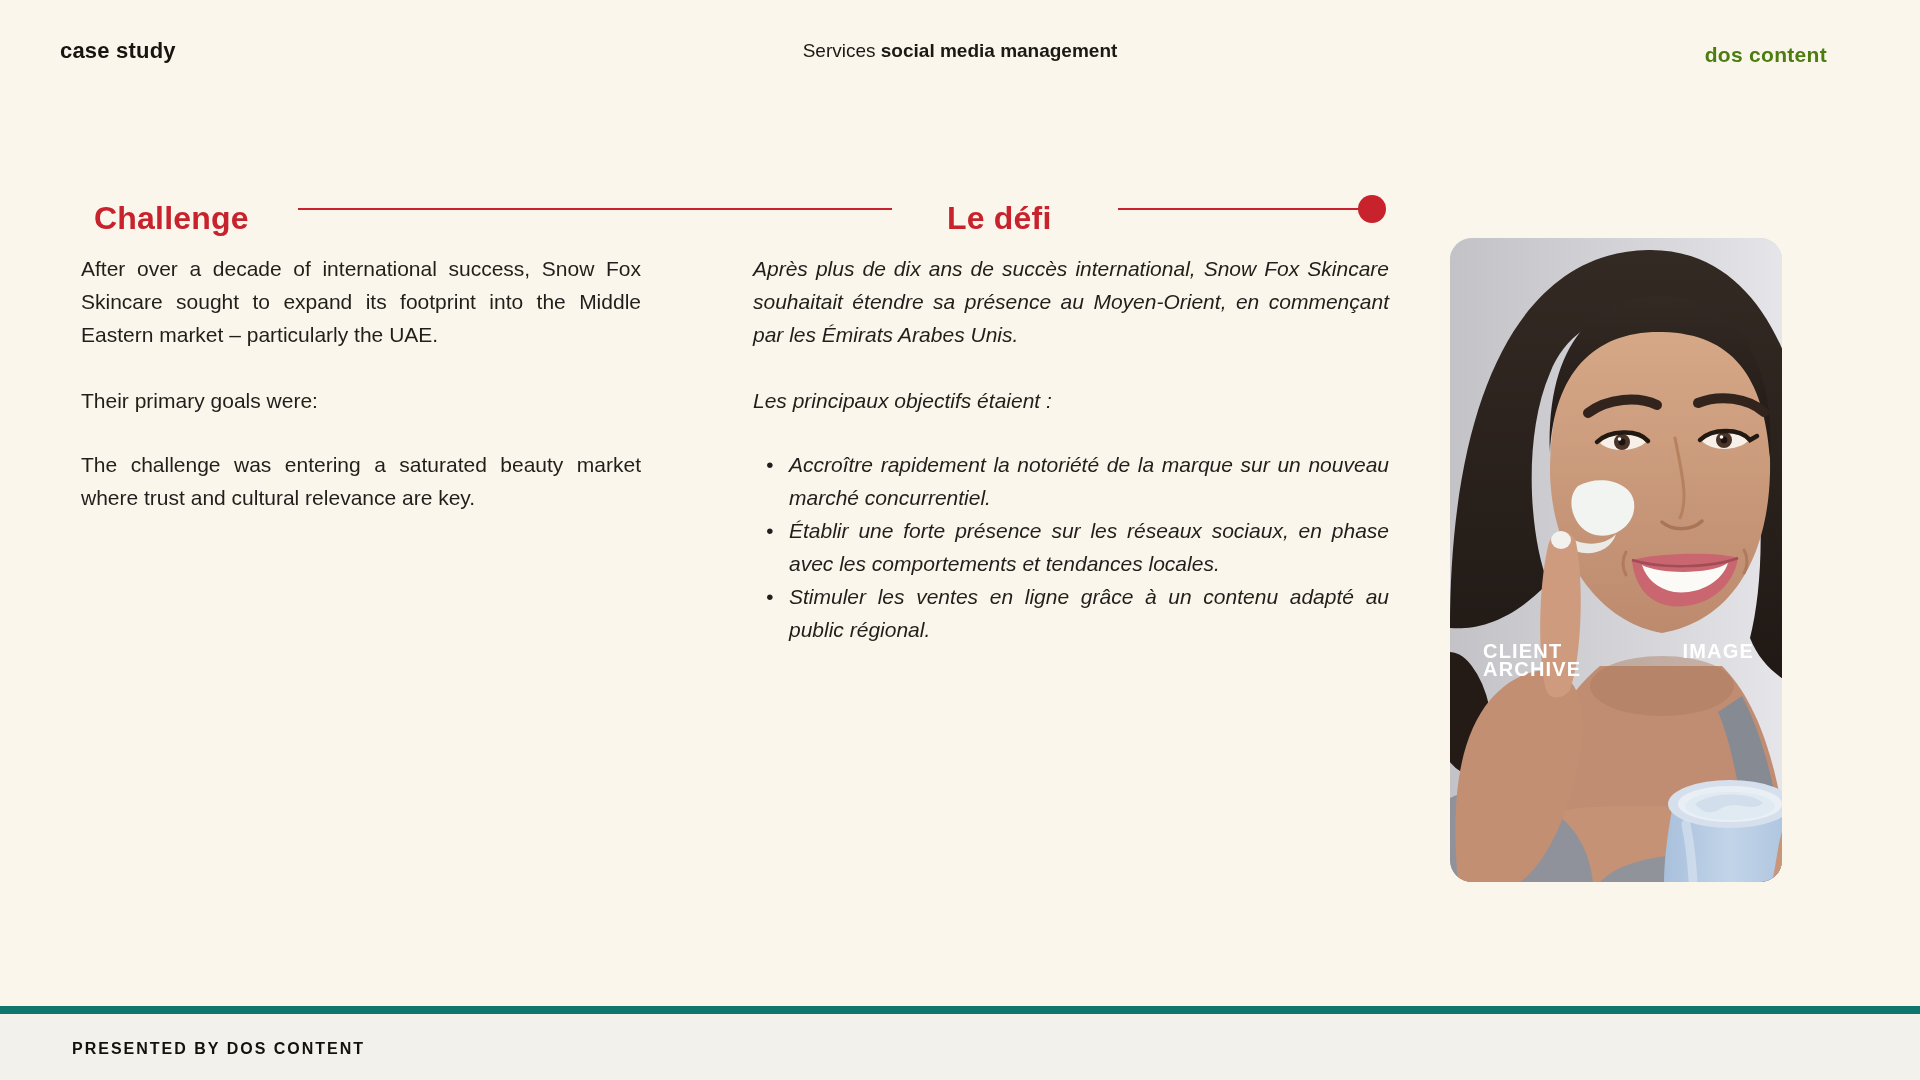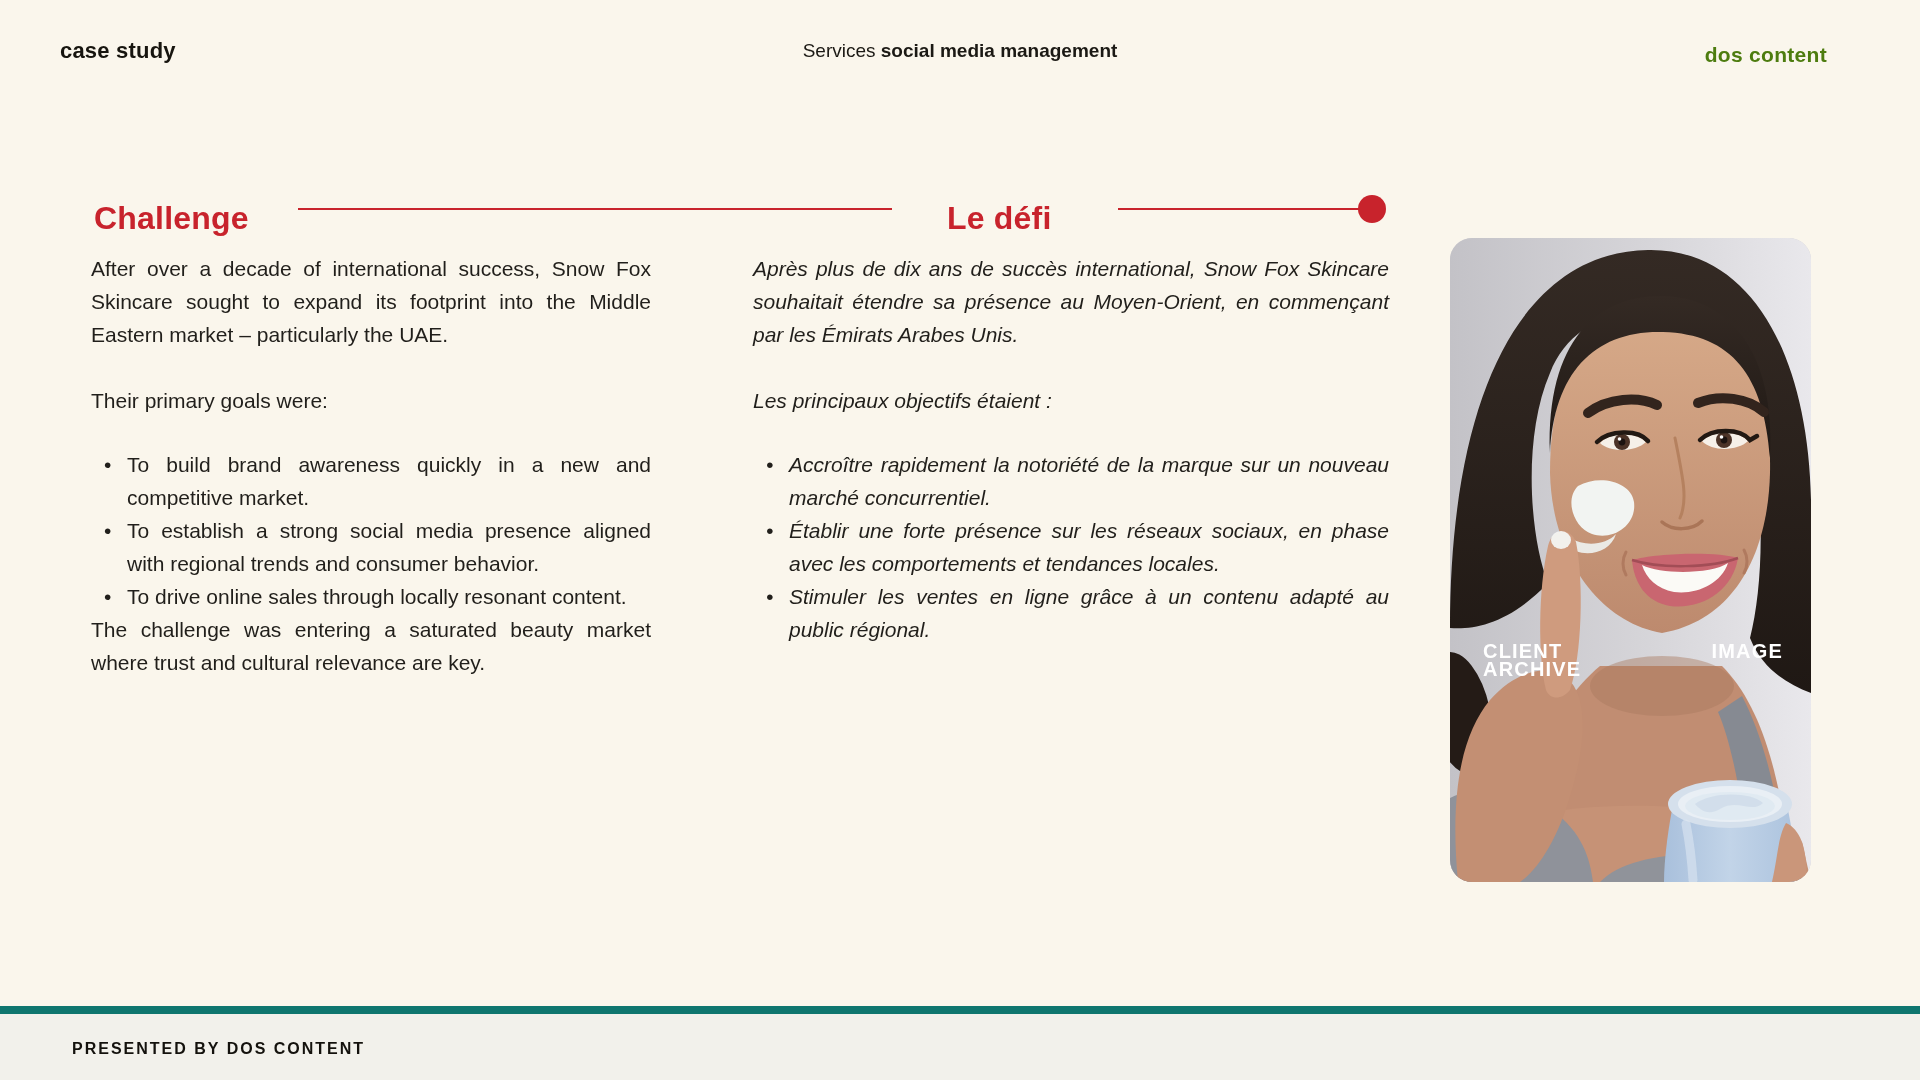--- a/index.html
+++ b/index.html
@@ -48,40 +48,40 @@
     position:absolute;left:1358px;top:195px;
     width:28px;height:28px;border-radius:50%;
     background:#C8232C;
   }
   
   .col{
     position:absolute;top:252px;
     font-size:21px;line-height:33px;color:#211f1b;
     text-align:justify;
   }
-  .col-en{left:91px;width:560px;}
+  .col-en{left:81px;width:560px;}
   .col-fr{left:753px;width:636px;font-style:italic;}
   .col p{margin:0 0 33px 0;}
   .col p.intro{margin-bottom:31px;}
   .col p.closing{margin:0;}
   ul.bullets{
     list-style:none;margin:0;padding:0 0 0 36px;
   }
   ul.bullets li{
     position:relative;margin:0;text-align:justify;
   }
   ul.bullets li::before{
     content:"\2022";
     position:absolute;left:-23px;top:0;
     font-size:21px;color:#211f1b;
   }
   
   .img-card{
     position:absolute;left:1450px;top:238px;
-    width:361px;height:644px;border-radius:22px;
+    width:332px;height:644px;border-radius:22px;
     overflow:hidden;background:#cfced2;
   }
   .img-card svg{display:block;width:361px;height:644px;}
   .img-labels{
     position:absolute;left:33px;right:28px;top:405px;
     display:flex;justify-content:space-between;align-items:flex-start;
     color:#ffffff;font-weight:bold;font-size:20px;
     letter-spacing:1.2px;line-height:.88;
   }
   .img-label-left div{white-space:nowrap;}
@@ -110,25 +110,20 @@
 
   <div class="heading heading-en">Challenge</div>
   <div class="rule rule-1"></div>
   <div class="heading heading-fr">Le défi</div>
   <div class="rule rule-2"></div>
   <div class="rule-dot"></div>
 
   <div class="col col-en">
     <p>After over a decade of international success, Snow Fox Skincare sought to expand its footprint into the Middle Eastern market – particularly the UAE.</p>
     <p class="intro">Their primary goals were:</p>
-    <ul class="bullets">
-      <li>To build brand awareness quickly in a new and competitive market.</li>
-      <li>To establish a strong social media presence aligned with regional trends and consumer behavior.</li>
-      <li>To drive online sales through locally resonant content.</li>
-    </ul>
     <p class="closing">The challenge was entering a saturated beauty market where trust and cultural relevance are key.</p>
   </div>
 
   <div class="col col-fr">
     <p>Après plus de dix ans de succès international, Snow Fox Skincare souhaitait étendre sa présence au Moyen-Orient, en commençant par les Émirats Arabes Unis.</p>
     <p class="intro">Les principaux objectifs étaient :</p>
     <ul class="bullets">
       <li>Accroître rapidement la notoriété de la marque sur un nouveau marché concurrentiel.</li>
       <li>Établir une forte présence sur les réseaux sociaux, en phase avec les comportements et tendances locales.</li>
       <li>Stimuler les ventes en ligne grâce à un contenu adapté au public régional.</li>

